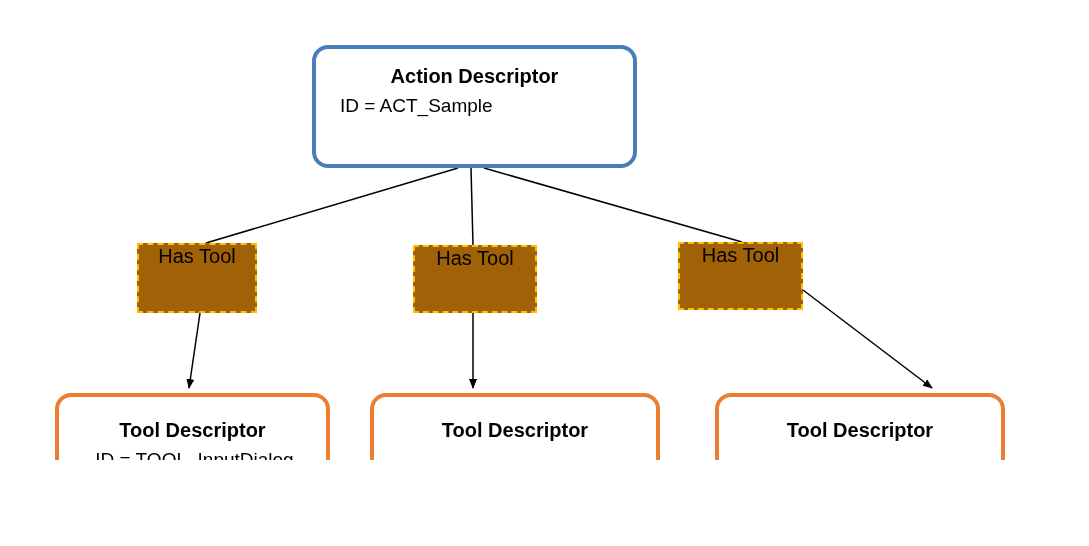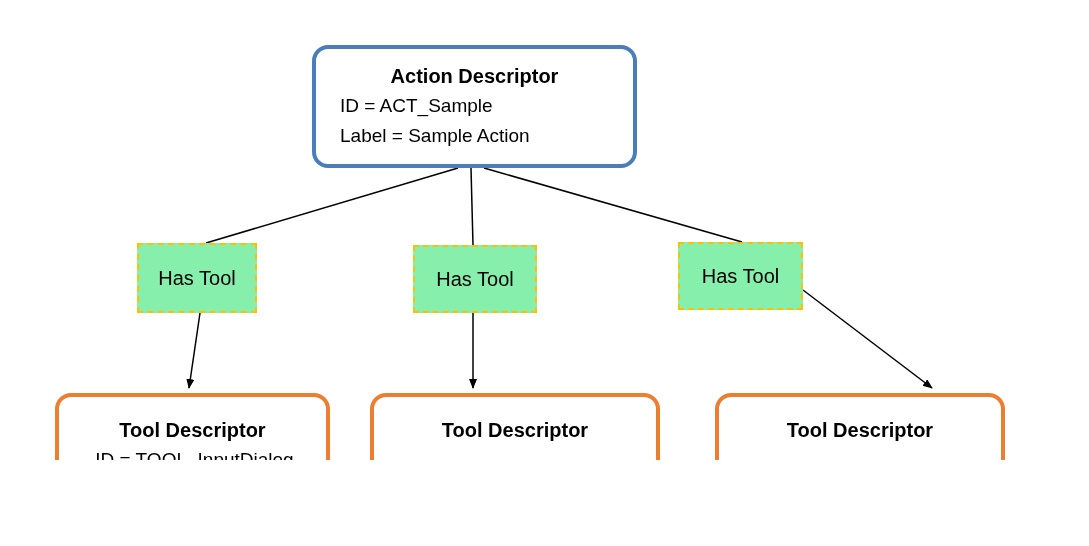--- a/index.html
+++ b/index.html
@@ -57,24 +57,24 @@
     padding-left: 24px;
     text-align: left;
   }
   .node-line.centered {
     padding-left: 4px;
     text-align: center;
   }
   .relation {
     position: absolute;
     box-sizing: border-box;
-    background: #86efac;
+    background: #a16207;
     border: 2px dashed var(--relation-border, #ffc000);
     display: flex;
-    align-items: center;
+    align-items: flex-start;
     justify-content: center;
     font-size: 20px;
     color: #000000;
   }
 </style>
 </head>
 <body>
 
 <div class="canvas">
 
@@ -90,21 +90,20 @@
     <line x1="484" y1="168" x2="742" y2="242"></line>
 
     <line x1="200" y1="313" x2="189" y2="388" marker-end="url(#arrow)"></line>
     <line x1="473" y1="313" x2="473" y2="388" marker-end="url(#arrow)"></line>
     <line x1="803" y1="290" x2="932" y2="388" marker-end="url(#arrow)"></line>
   </svg>
 
   <div class="node action" style="left:312px; top:45px; width:325px; height:123px;">
     <div class="node-title">Action Descriptor</div>
     <div class="node-line">ID = ACT_Sample</div>
-    <div class="node-line">Label = Sample Action</div>
   </div>
 
   <div class="relation" style="left:137px; top:243px; width:120px; height:70px;">
     <span>Has Tool</span>
   </div>
   <div class="relation" style="left:413px; top:245px; width:124px; height:68px;">
     <span>Has Tool</span>
   </div>
   <div class="relation" style="left:678px; top:242px; width:125px; height:68px;">
     <span>Has Tool</span>

